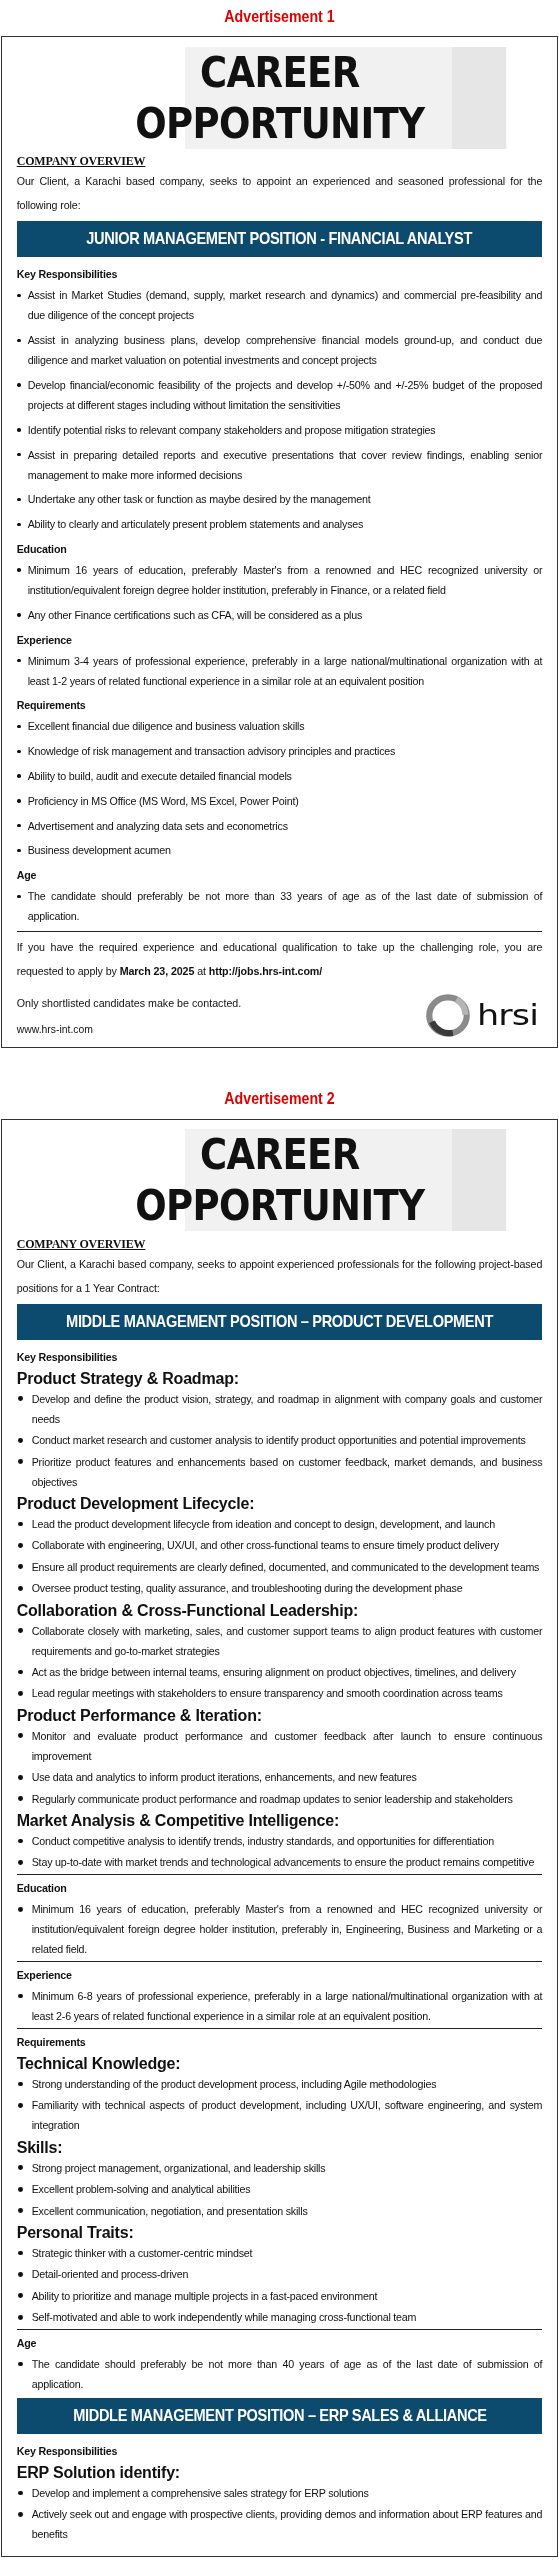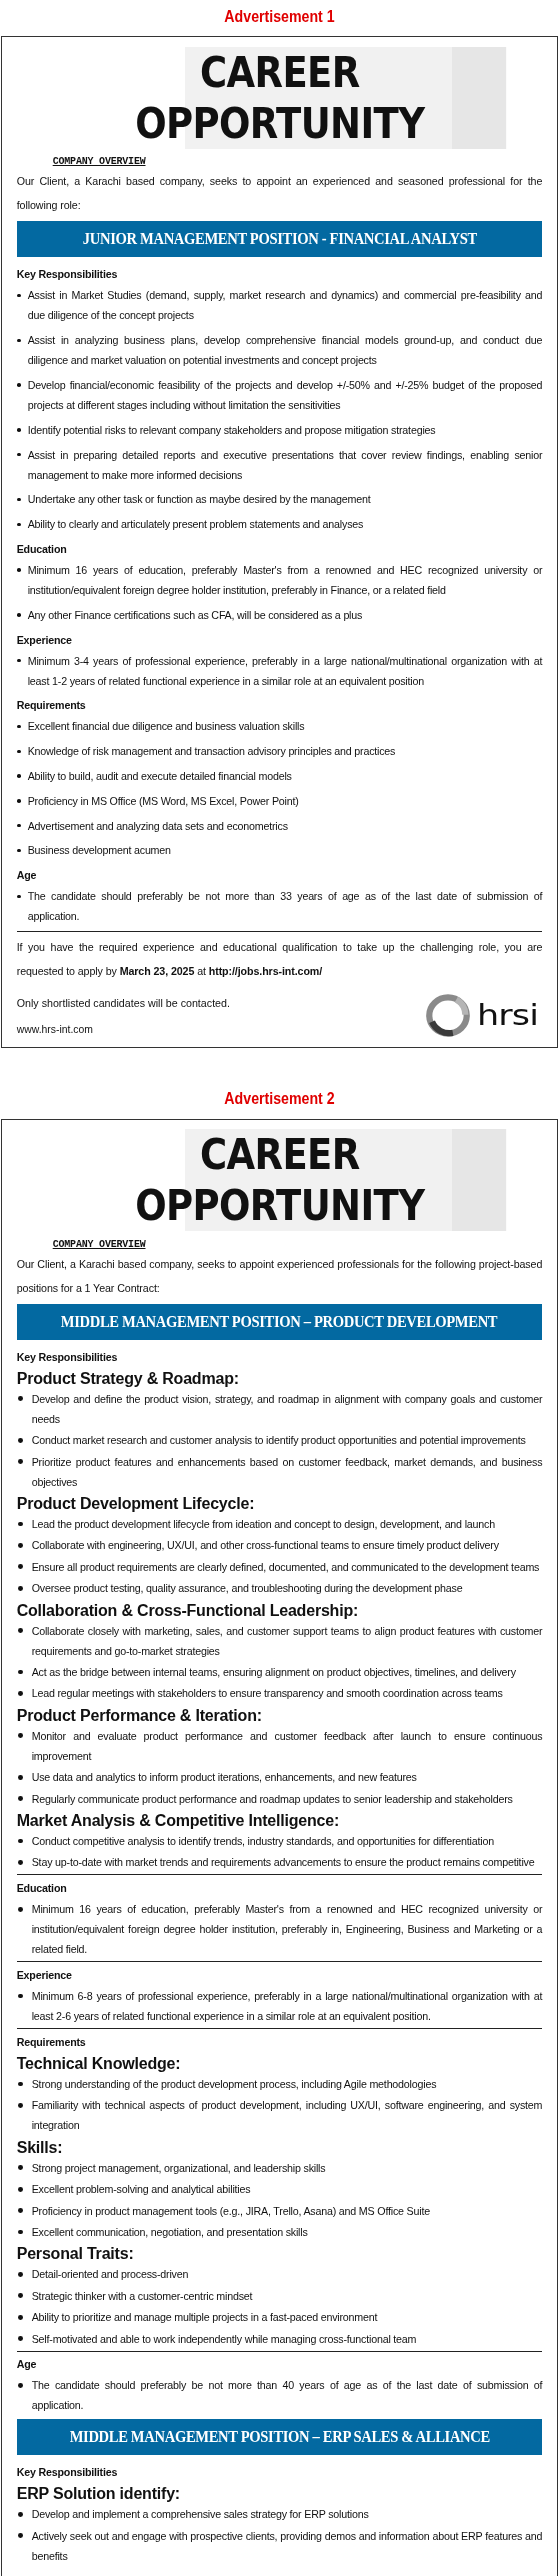--- a/index.html
+++ b/index.html
@@ -1,23 +1,23 @@
 <!DOCTYPE html>
 <html style="font-size:11px"><head>
 <meta charset="utf-8">
 <style>
   html, body { margin:0; padding:0; background:#ffffff; }
   body { width:559px; font-family:"Liberation Sans", sans-serif; color:#111; }
   .ad-label { color:#e00000; font-family:"Liberation Sans", sans-serif; font-weight:bold; font-size:17.3px; text-align:center; transform:scaleX(0.82); line-height:21px; }
   .ad-box { border:1.4px solid #333; margin:0 0.7px; padding:0 15px 9.7px 15px; background:#fff; position:relative; }
   .hero { font-family:"DejaVu Sans", sans-serif; font-weight:bold; font-size:43px; letter-spacing:-0.7px; text-align:center; line-height:51px; margin:9.7px 0 4.1px 0; background:linear-gradient(90deg,#fff 0%,#fff 29%,#f1f1f1 29%,#f1f1f1 88%,#e6e6e6 88%); transform:scaleX(0.86); transform-origin:center; }
-  .overview-h { font-family:Liberation Mono, monospace; font-weight:bold; font-size:10px; text-decoration:underline; letter-spacing:-0.2px; margin-top:5.5px; line-height:15px;margin-left:36px; }
+  .overview-h { font-family:Liberation Serif, serif; font-weight:bold; font-size:12px; text-decoration:underline; letter-spacing:-0.2px; margin-top:5.5px; line-height:15px; }
   .para { font-size:10.7px; line-height:24px; text-align:justify; letter-spacing:-0.1px; }
   .para b { font-weight:bold; }
-  .band { background:#0369a1; color:#fff; font-family:Liberation Serif, serif; font-weight:bold; font-size:16.6px; text-align:center; line-height:36px; margin:4.1px 0 7px 0; letter-spacing:-0.4px; }
+  .band { background:#0c4a6e; color:#fff; font-family:Liberation Sans, sans-serif; font-weight:bold; font-size:16.6px; text-align:center; line-height:36px; margin:4.1px 0 7px 0; letter-spacing:-0.4px; }
   .band span { display:inline-block; transform:scaleX(0.88); }
   .sec-h { font-weight:bold; font-size:10.7px; line-height:21px; letter-spacing:-0.2px; }
   .sub-h { font-weight:bold; font-size:16px; line-height:21px; letter-spacing:-0.2px; }
   ul.bl { list-style:none; margin:0; padding:0; }
   ul.bl li { position:relative; padding-left:11px; font-size:10.7px; line-height:20px; text-align:justify; letter-spacing:-0.2px; margin-bottom:4.8px; }
   ul.bl li::before { content:""; position:absolute; left:0.7px; top:8.3px; width:3.5px; height:3.5px; border-radius:50%; background:#111; }
   ul.bl2 li { padding-left:15px; margin-bottom:1.4px; }
   ul.bl2 li::before { width:4.8px; height:4.8px; top:7.6px; left:1.4px; }
   .rule { border-top:1.4px solid #222; margin:2.1px 0 2.8px 0; }
   .foot-row { display:flex; justify-content:space-between; align-items:flex-end; }
@@ -73,21 +73,21 @@
   <ul class="bl">
       <li>The candidate should preferably be not more than 33 years of age as of the last date of submission of application.</li>
     </ul>
 
   <div class="rule"></div>
   <div class="para">
     <span>If you have the required experience and educational qualification to take up the challenging role, you are requested to apply by </span><b>March  23, 2025</b><span> at </span><b>http://jobs.hrs-int.com/</b>
   </div>
   <div class="foot-row">
     <div>
-      <div class="short">Only shortlisted candidates will be contacted.</div>
+      <div class="short">Only shortlisted candidates make be contacted.</div>
       <div class="web">www.hrs-int.com</div>
     </div>
     <div class="logo">
       <svg width="46" height="43" viewBox="0 0 66 62">
         <ellipse cx="33" cy="31" rx="27" ry="26" fill="none" stroke="#8a8a8a" stroke-width="9"></ellipse>
         <path d="M10 40 A27 26 0 0 0 40 56" fill="none" stroke="#3a3a3a" stroke-width="9"></path>
         <path d="M45 8 A27 26 0 0 1 58 30" fill="none" stroke="#b5b5b5" stroke-width="9"></path>
       </svg>
       <span class="logo-text">hrsi</span>
     </div>
@@ -125,21 +125,21 @@
       </ul>
       <div class="sub-h">Product Performance &amp; Iteration:</div>
       <ul class="bl bl2">
         <li>Monitor and evaluate product performance and customer feedback after launch to ensure continuous improvement</li>
         <li>Use data and analytics to inform product iterations, enhancements, and new features</li>
         <li>Regularly communicate product performance and roadmap updates to senior leadership and stakeholders</li>
       </ul>
       <div class="sub-h">Market Analysis &amp; Competitive Intelligence:</div>
       <ul class="bl bl2">
         <li>Conduct competitive analysis to identify trends, industry standards, and opportunities for differentiation</li>
-        <li>Stay up-to-date with market trends and requirements advancements to ensure the product remains competitive</li>
+        <li>Stay up-to-date with market trends and technological advancements to ensure the product remains competitive</li>
       </ul>
       <div class="rule"></div>
       <div class="sec-h">Education</div>
       <ul class="bl bl2">
         <li>Minimum 16 years of education, preferably Master's from a renowned and HEC recognized university or institution/equivalent foreign degree holder institution, preferably in, Engineering, Business and Marketing or a related field.</li>
       </ul>
       <div class="rule"></div>
       <div class="sec-h">Experience</div>
       <ul class="bl bl2">
         <li>Minimum 6-8 years of professional experience, preferably in a large national/multinational organization with at least 2-6 years of related functional experience in a similar role at an equivalent position.</li>
@@ -148,27 +148,26 @@
       <div class="sec-h">Requirements</div>
       <div class="sub-h">Technical Knowledge:</div>
       <ul class="bl bl2">
         <li>Strong understanding of the product development process, including Agile methodologies</li>
         <li>Familiarity with technical aspects of product development, including UX/UI, software engineering, and system integration</li>
       </ul>
       <div class="sub-h">Skills:</div>
       <ul class="bl bl2">
         <li>Strong project management, organizational, and leadership skills</li>
         <li>Excellent problem-solving and analytical abilities</li>
-        <li>Proficiency in product management tools (e.g., JIRA, Trello, Asana) and MS Office Suite</li>
         <li>Excellent communication, negotiation, and presentation skills</li>
       </ul>
       <div class="sub-h">Personal Traits:</div>
       <ul class="bl bl2">
+        <li>Strategic thinker with a customer-centric mindset</li>
         <li>Detail-oriented and process-driven</li>
-        <li>Strategic thinker with a customer-centric mindset</li>
         <li>Ability to prioritize and manage multiple projects in a fast-paced environment</li>
         <li>Self-motivated and able to work independently while managing cross-functional team</li>
       </ul>
       <div class="rule"></div>
       <div class="sec-h">Age</div>
       <ul class="bl bl2">
         <li>The candidate should preferably be not more than 40 years of age as of the last date of submission of application.</li>
       </ul>
       <div class="band"><span>MIDDLE MANAGEMENT POSITION – ERP SALES &amp; ALLIANCE</span></div>
       <div class="sec-h">Key Responsibilities</div>

